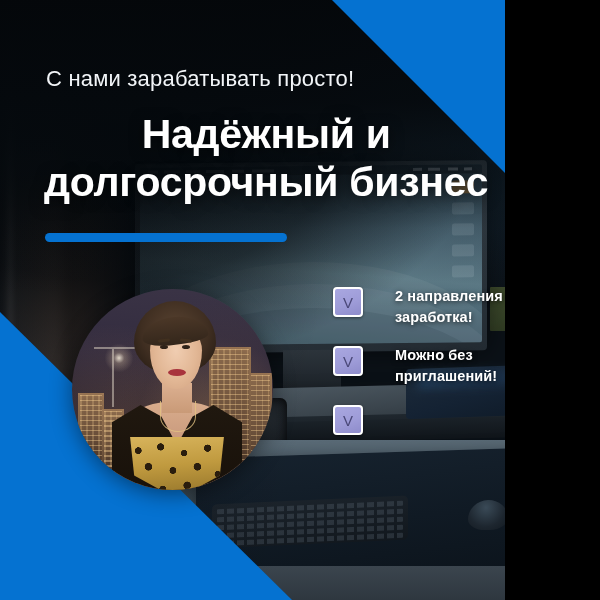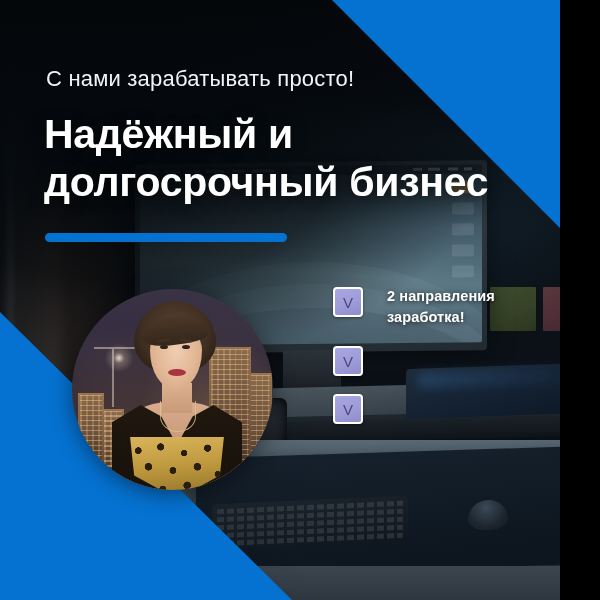--- a/index.html
+++ b/index.html
@@ -2,21 +2,21 @@
 <html><head>
 <meta charset="utf-8">
 <style>
   html, body {
     margin: 0;
     padding: 0;
     background: #000;
   }
   #poster {
     position: relative;
-    width: 560px;
+    width: 505px;
     height: 600px;
     overflow: hidden;
     font-family: "Liberation Sans", sans-serif;
     background: #4d7c0f;
   }
 
   
   .bg-layer {
     position: absolute;
     inset: 0;
@@ -235,20 +235,21 @@
   .headline {
     position: absolute;
     left: 44px; top: 110px;
     font-size: 41px;
     font-weight: 700;
     color: #ffffff;
     line-height: 1.18;
     letter-spacing: -0.3px;
     white-space: pre-line;
     text-shadow: 0 2px 14px rgba(0,0,0,0.55);
+    text-align: center;
   }
   .rule {
     position: absolute;
     left: 45px; top: 233px;
     width: 242px; height: 9px;
     border-radius: 5px;
   }
 
   
   .portrait {
@@ -383,21 +384,21 @@
     border: 2px solid #ffffff;
     background: linear-gradient(160deg, #a9a7e0 0%, #9e9cd8 55%, #8e8ccb 100%);
     box-shadow: 0 1px 3px rgba(0,0,0,0.45);
     display: flex; align-items: center; justify-content: center;
     color: #4a4878;
     font-size: 15px;
     font-weight: 500;
     line-height: 1;
   }
   .feature-text {
-    margin-left: 24px;
+    margin-left: 32px;
     color: #ffffff;
     font-size: 14.5px;
     font-weight: 700;
     line-height: 1.45;
     letter-spacing: 0.1px;
     white-space: pre-line;
     text-shadow: 0 1px 5px rgba(0,0,0,0.7);
   }
   .feature-row.f2 { margin-top: 17px; }
   .feature-row.f3 { margin-top: 17px; }
@@ -517,20 +518,22 @@
         <span>V</span>
       </div>
       <div class="feature-text">2 направления
 заработка!</div>
     </div>
 
     <div class="feature-row f2">
       <div class="check-box">
         <span>V</span>
       </div>
+      <div class="feature-text">Можно без
+приглашений!</div>
     </div>
 
     <div class="feature-row f3">
       <div class="check-box">
         <span>V</span>
       </div>
     </div>
 
   </div>
 

